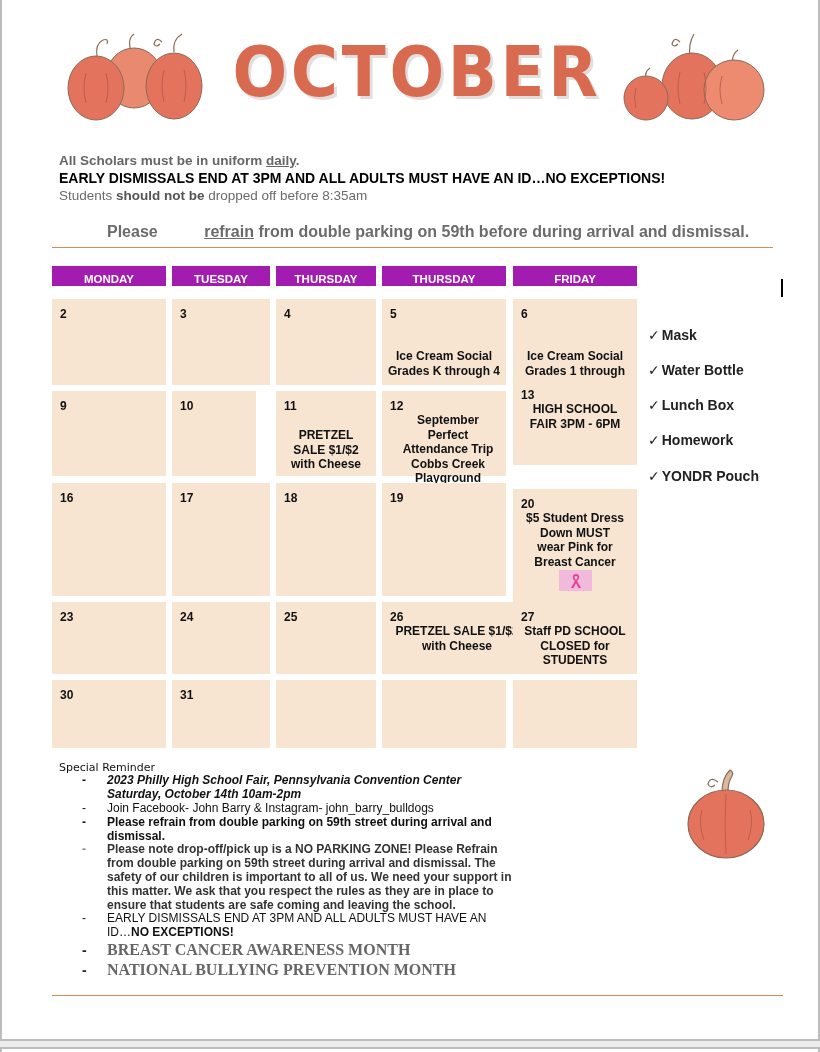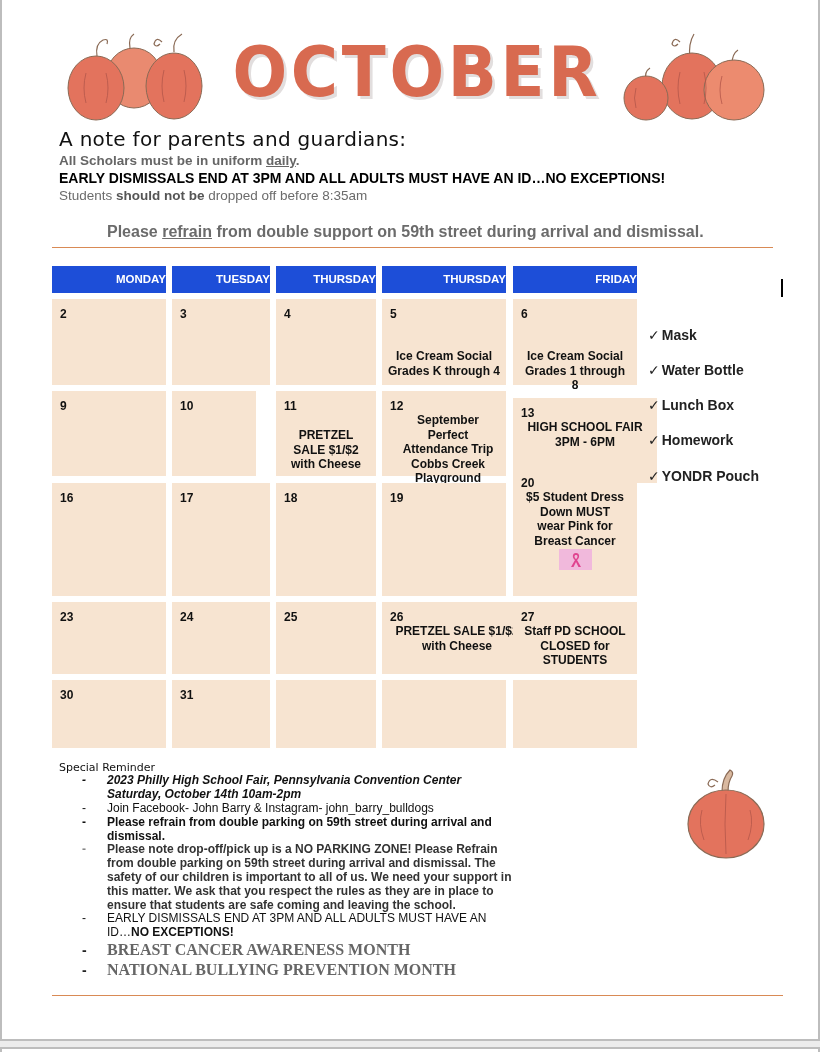--- a/index.html
+++ b/index.html
@@ -30,29 +30,29 @@
     font-size: 20px; color: #111; letter-spacing: 0.3px;
   }
   .note-line { position: absolute; left: 57px; font-size: 13.5px; white-space: nowrap; }
   .note-line.l1 { top: 153px; color: #666; font-weight: bold; }
   .note-line.l1 .u { text-decoration: underline; }
   .note-line.l2 { top: 170px; color: #000; font-weight: bold; font-size: 14px; }
   .note-line.l3 { top: 188px; color: #6b6b6b; }
   .note-line.l3 b { color: #555; }
   .note-line.l4 { top: 206px; color: #6b6b6b; }
   .note-line.l5 { top: 223px; left: 105px; color: #6b6b6b; font-weight: bold; font-size: 16px; }
-  .note-line.l5 .u { text-decoration: underline; }
+  .note-line.l5 .u { text-decoration: underline; margin-left: 42px; }
   .rule { position: absolute; left: 50px; width: 721px; height: 1px; background: #d98a55; }
   .rule.r1 { top: 247px; }
   .rule.r2 { top: 995px; left: 50px; width: 731px; }
   
   .cal { position: absolute; left: 50px; top: 266px; }
   .day-head {
-    position: absolute; top: 0; height: 27px; background: #1d4ed8; color: #fff;
-    font-weight: bold; font-size: 11.5px; text-align: right; line-height: 27px;
+    position: absolute; top: 0; height: 20px; background: #a21caf; color: #fff;
+    font-weight: bold; font-size: 11.5px; text-align: center; line-height: 27px;
   }
   .cell { position: absolute; background: #f7e4d1; }
   .cell .num { position: absolute; left: 8px; top: 8px; font-size: 12px; font-weight: bold; color: #111; }
   .cell .event {
     position: absolute; left: 4px; right: 4px; text-align: center; font-size: 12px;
     font-weight: bold; color: #111; line-height: 14.5px;
   }
   .ribbon-box {
     position: absolute; left: 46px; top: 81px; width: 33px; height: 21px; background: #f1b9dc;
     display: flex; align-items: center; justify-content: center;
@@ -121,30 +121,29 @@
         <g stroke="#b4574a" stroke-width="0.8" fill="none">
           <path d="M58 44 q-4 16 0 32"></path>
             <path d="M82 44 q4 16 0 32"></path>
           <path d="M100 48 q-4 14 0 28"></path>
             <path d="M14 60 q-3 10 0 20"></path>
         </g>
       </svg>
     </div>
   </div>
 
-  <div class="note-heading">A note for parents and guardians:</div>
   <div class="note-line l1">
     <span>All Scholars must be in uniform </span><span class="u">daily</span><span>.</span>
   </div>
   <div class="note-line l2">EARLY DISMISSALS END AT 3PM AND ALL ADULTS MUST HAVE AN ID…NO EXCEPTIONS!</div>
   <div class="note-line l3">
     <span>Students </span><b>should not be</b><span> dropped off before 8:35am</span>
   </div>
   <div class="note-line l5">
-    <span>Please </span><span class="u">refrain</span><span> from double support on 59th street during arrival and dismissal.</span>
+    <span>Please </span><span class="u">refrain</span><span> from double parking on 59th before during arrival and dismissal.</span>
   </div>
   <div class="rule r1"></div>
 
   <div class="cal">
     <div class="day-head" style="left:0;width:114px">MONDAY</div>
     <div class="day-head" style="left:120px;width:98px">TUESDAY</div>
     <div class="day-head" style="left:224px;width:100px">THURSDAY</div>
     <div class="day-head" style="left:330px;width:124px">THURSDAY</div>
     <div class="day-head" style="left:461px;width:124px">FRIDAY</div>
 
@@ -173,38 +172,38 @@
         <span class="num">10</span>
       </div>
     <div class="cell" style="left:224px;top:125px;width:100px;height:85px">
         <span class="num">11</span>
         <div class="event" style="top:37px;padding:0 10px">PRETZEL SALE $1/$2 with Cheese</div>
       </div>
     <div class="cell" style="left:330px;top:125px;width:124px;height:85px">
         <span class="num">12</span>
         <div class="event" style="top:22px;padding:0 2px 0 10px">September Perfect Attendance Trip Cobbs Creek Playground</div>
       </div>
-    <div class="cell" style="left:461px;top:132px;width:144px;height:85px">
+    <div class="cell" style="left:461px;top:114px;width:124px;height:85px">
         <span class="num">13</span>
         <div class="event" style="top:22px;padding:0 8px">HIGH SCHOOL FAIR 3PM - 6PM</div>
       </div>
 
     <div class="cell" style="left:0;top:217px;width:114px;height:113px">
         <span class="num">16</span>
       </div>
     <div class="cell" style="left:120px;top:217px;width:98px;height:113px">
         <span class="num">17</span>
       </div>
     <div class="cell" style="left:224px;top:217px;width:100px;height:113px">
         <span class="num">18</span>
       </div>
     <div class="cell" style="left:330px;top:217px;width:124px;height:113px">
         <span class="num">19</span>
       </div>
-    <div class="cell" style="left:461px;top:202px;width:124px;height:128px">
+    <div class="cell" style="left:461px;top:223px;width:124px;height:128px">
       <span class="num">20</span>
       <div class="event" style="top:22px;padding:0 8px">$5 Student Dress Down MUST wear Pink for Breast Cancer</div>
       <div class="ribbon-box">
         <svg width="12" height="16" viewBox="0 0 12 16">
             <path d="M6 1 C2 1 2 6 5 8 L1 15 L3.5 15 L6 10 L8.5 15 L11 15 L7 8 C10 6 10 1 6 1 Z M6 3 C8 3 8 5.5 6 7 C4 5.5 4 3 6 3 Z" fill="#e0438f"></path>
           </svg>
       </div>
     </div>
 
     <div class="cell" style="left:0;top:336px;width:114px;height:72px">

